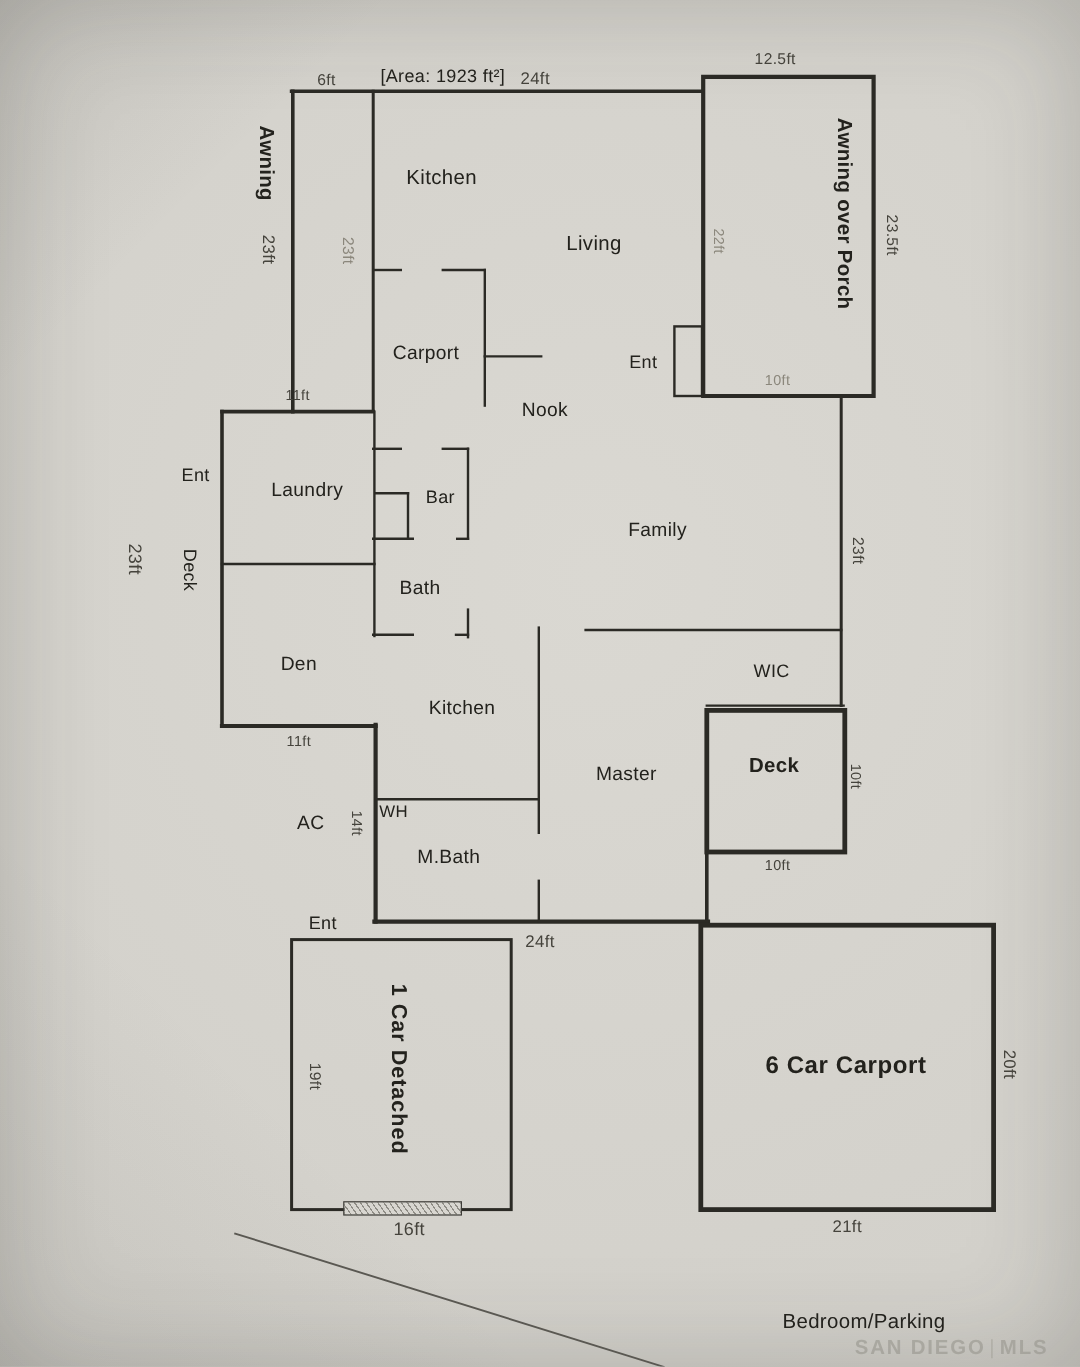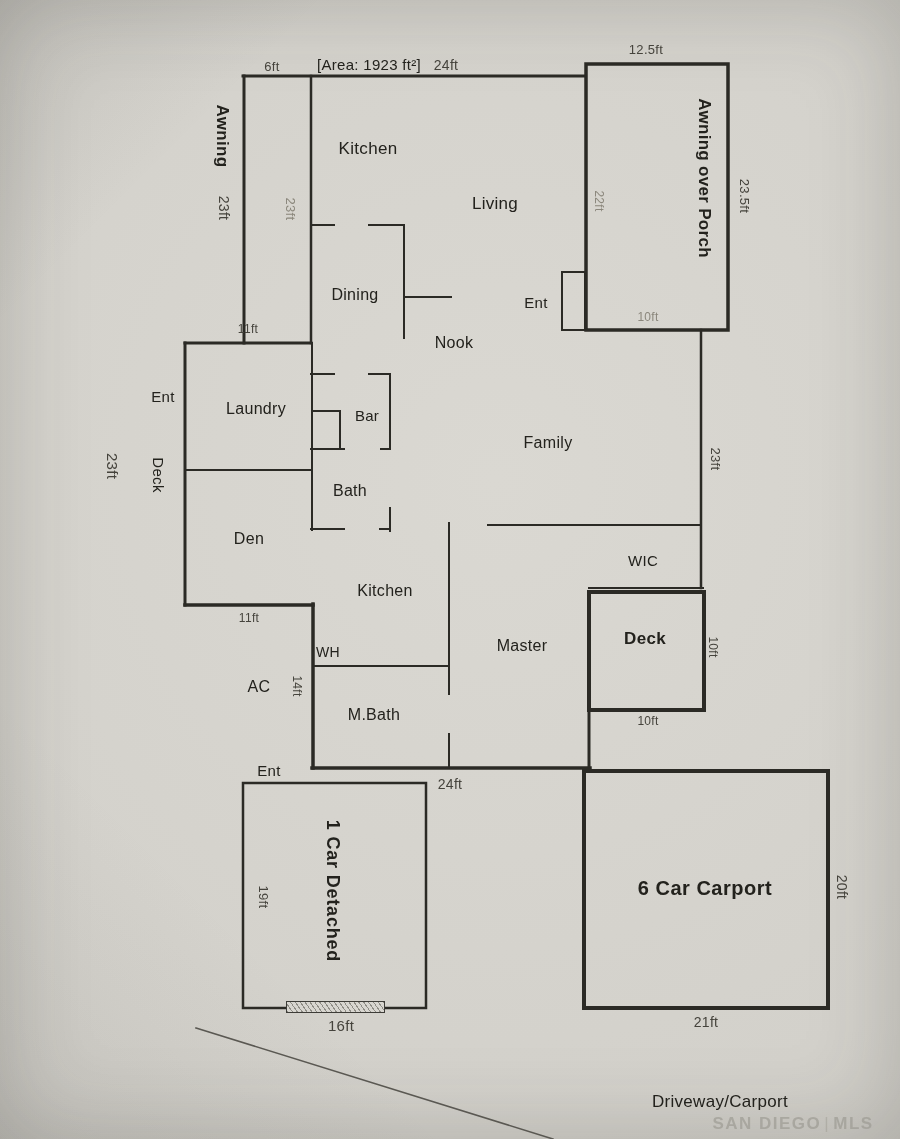--- a/index.html
+++ b/index.html
@@ -90,58 +90,58 @@
   <span class="lbl s14 dim" style="left:446px;top:65px">24ft</span>
   <span class="lbl s13 dim" style="left:646px;top:49px">12.5ft</span>
 
   <span class="lbl rot b s17" style="left:222px;top:136px">Awning</span>
   <span class="lbl rot s14 dim" style="left:224px;top:208px">23ft</span>
   <span class="lbl rot s13 faded" style="left:290px;top:209px">23ft</span>
   <span class="lbl s12 dim" style="left:248px;top:329px">11ft</span>
 
   <span class="lbl s17" style="left:368px;top:148px">Kitchen</span>
   <span class="lbl s17" style="left:495px;top:203px">Living</span>
-  <span class="lbl" style="left:355px;top:295px">Dining</span>
+  <span class="lbl" style="left:355px;top:295px">Carport</span>
   <span class="lbl" style="left:454px;top:343px">Nook</span>
   <span class="lbl s15" style="left:536px;top:302px">Ent</span>
 
   <span class="lbl rot s12 faded" style="left:599px;top:201px">22ft</span>
   <span class="lbl rot b s17" style="left:704px;top:178px">Awning over Porch</span>
   <span class="lbl rot s13 dim" style="left:744px;top:196px">23.5ft</span>
   <span class="lbl s12 faded" style="left:648px;top:317px">10ft</span>
 
   <span class="lbl s15" style="left:163px;top:396px">Ent</span>
   <span class="lbl" style="left:256px;top:409px">Laundry</span>
   <span class="lbl s15" style="left:367px;top:415px">Bar</span>
   <span class="lbl" style="left:350px;top:491px">Bath</span>
   <span class="lbl" style="left:548px;top:443px">Family</span>
   <span class="lbl rot s13 dim" style="left:715px;top:459px">23ft</span>
   <span class="lbl rot s15" style="left:158px;top:475px">Deck</span>
   <span class="lbl rot s15 dim" style="left:112px;top:466px">23ft</span>
-  <span class="lbl" style="left:249px;top:539px">Den</span>
+  <span class="lbl" style="left:249px;top:554px">Den</span>
 
   <span class="lbl" style="left:385px;top:591px">Kitchen</span>
   <span class="lbl s15" style="left:643px;top:560px">WIC</span>
   <span class="lbl" style="left:522px;top:646px">Master</span>
   <span class="lbl b s17" style="left:645px;top:638px">Deck</span>
   <span class="lbl rot s12 dim" style="left:713px;top:647px">10ft</span>
   <span class="lbl s12 dim" style="left:648px;top:721px">10ft</span>
   <span class="lbl s12 dim" style="left:249px;top:618px">11ft</span>
-  <span class="lbl s14" style="left:328px;top:652px">WH</span>
+  <span class="lbl s14" style="left:328px;top:676px">WH</span>
   <span class="lbl" style="left:259px;top:687px">AC</span>
   <span class="lbl rot s12 dim" style="left:297px;top:686px">14ft</span>
   <span class="lbl" style="left:374px;top:715px">M.Bath</span>
 
   <span class="lbl s15" style="left:269px;top:770px">Ent</span>
   <span class="lbl s14 dim" style="left:450px;top:784px">24ft</span>
 
   <span class="lbl rot b s18" style="left:333px;top:891px;letter-spacing:.8px">1 Car Detached</span>
   <span class="lbl rot s13 dim" style="left:263px;top:897px">19ft</span>
   <span class="lbl s15 dim" style="left:341px;top:1025px">16ft</span>
 
   <span class="lbl b s20" style="left:705px;top:888px;letter-spacing:.5px">6 Car Carport</span>
   <span class="lbl rot s14 dim" style="left:842px;top:887px">20ft</span>
   <span class="lbl s14 dim" style="left:706px;top:1022px">21ft</span>
 
-  <span class="lbl s17" style="left:720px;top:1101px">Driveway/Carport</span>
+  <span class="lbl s17" style="left:720px;top:1101px">Bedroom/Parking</span>
   <span class="lbl wm" style="left:793px;top:1123px"><span>SAN DIEGO</span><span class="bar">|</span><span>MLS</span></span>
 
 </div>
 
 </body></html>

